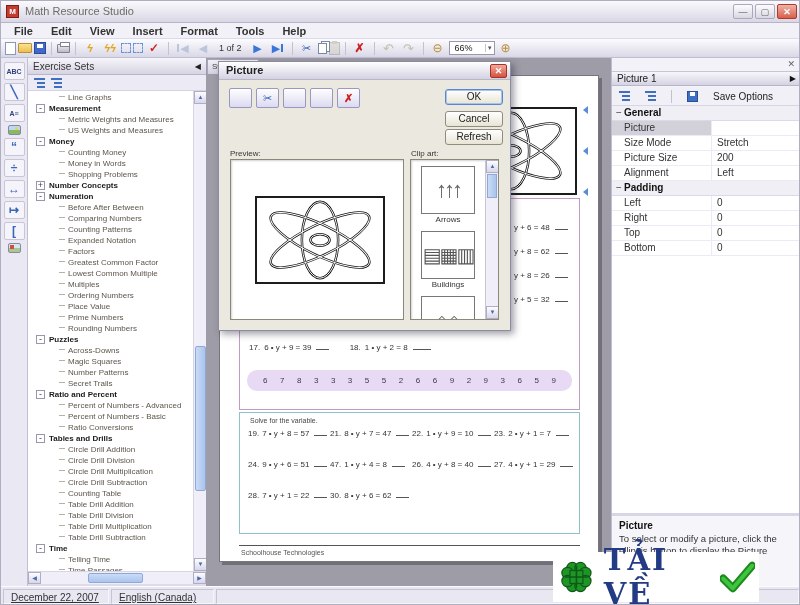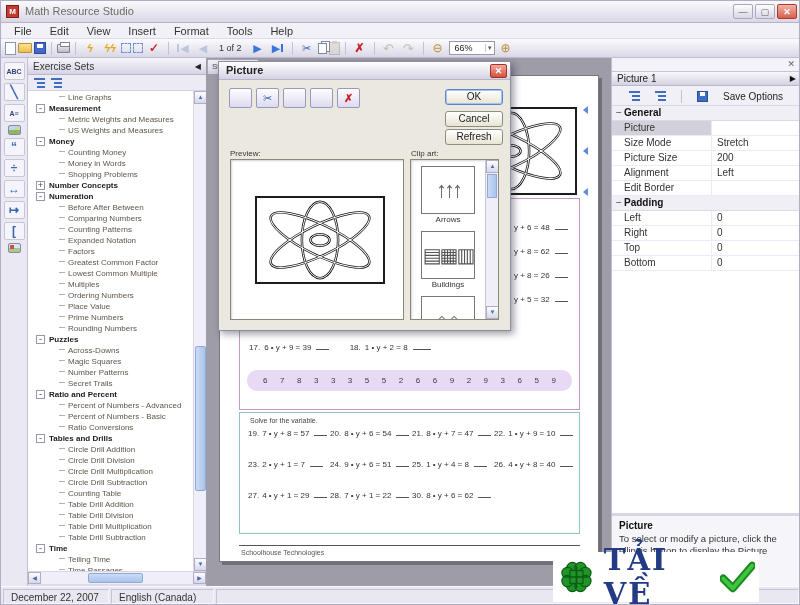--- a/index.html
+++ b/index.html
@@ -13,21 +13,21 @@
   .appicon{position:absolute;left:5px;top:4px;width:13px;height:13px;background:#c23b2e;
     border:1px solid #7e1f16;color:#fff;font-size:8px;font-weight:bold;text-align:center;line-height:11px;}
   .apptitle{position:absolute;left:24px;top:4px;font-size:11px;color:#6e6c66;}
   .wbtns{position:absolute;right:4px;top:3px;display:flex;gap:2px;}
   .wbtn{width:20px;height:15px;border:1px solid #aaa8bc;border-radius:2px;font-size:9px;color:#666;
     background:linear-gradient(#fdfdfe,#d9d7e3);display:flex;align-items:center;justify-content:center;}
   .wbtn.close{background:linear-gradient(#f0b2a8,#d95f4c);border-color:#b03a28;color:#fff;font-weight:bold;}
 
   
   .menubar{position:absolute;left:0;top:22px;width:800px;height:16px;background:#f2f1f8;
-    border-bottom:1px solid #dcdae8;display:flex;align-items:center;padding-left:4px;}
+    border-bottom:1px solid #dcdae8;display:flex;align-items:center;padding-left:4px;font-weight:bold;}
   .menu-item{font-size:11px;color:#333;padding:0 9px;}
   .toolbar{position:absolute;left:0;top:38px;width:800px;height:19px;
     background:linear-gradient(#fcfbfe,#dad8e6);border-bottom:1px solid #bfbdd0;
     display:flex;align-items:center;padding-left:4px;gap:2px;}
   .tbtn{width:18px;height:16px;display:flex;align-items:center;justify-content:center;
     font-size:11px;color:#555;position:relative;flex:none;}
   .tbtn.tsep{width:1px;height:13px;background:#c4c2d2;margin:0 3px;}
   .c-flash{color:#e3a51f;font-weight:bold;font-style:italic;}
   .c-redcheck{color:#d02525;font-weight:bold;font-size:12px;}
   .c-dis{color:#bcc6da;}
@@ -151,21 +151,21 @@
   .cscroll{position:absolute;right:0;top:0;width:13px;height:159px;background:#f0eef8;border-left:1px solid #c8c6d4;}
   .cthumb{position:absolute;left:1px;top:14px;width:10px;height:24px;background:linear-gradient(90deg,#cadcf6,#aac4ec);border:1px solid #90a8d8;}
 
   
   .rpanel{position:absolute;left:610px;top:57px;width:190px;height:528px;background:#f3f2f8;border-left:1px solid #c0bece;}
   .rp-close{position:absolute;right:6px;top:1px;font-size:9px;color:#666;}
   .rp-head{position:absolute;left:0;top:13px;width:100%;height:15px;background:linear-gradient(#f7f6fb,#d5d3e2);
     border-top:1px solid #c8c6d4;border-bottom:1px solid #b8b6c8;font-size:10px;color:#222;padding:1px 0 0 5px;}
   .rp-head .arr{position:absolute;right:5px;top:2px;font-size:8px;color:#111;}
   .rp-tools{position:absolute;left:0;top:29px;width:100%;height:19px;background:#f1f0f7;border-bottom:1px solid #d8d6e4;
-    display:flex;align-items:center;gap:15px;padding-left:17px;font-size:10px;color:#222;}
+    display:flex;align-items:center;gap:15px;padding-left:7px;font-size:10px;color:#222;}
   .rp-sep{width:1px;height:13px;background:#c4c2d2;}
   .ic-save2{width:11px;height:11px;background:#3f6fc0;border:1px solid #28509a;position:relative;}
   .ic-save2::after{content:"";position:absolute;left:2px;top:0;width:5px;height:4px;background:#fff;}
   .rp-grid{position:absolute;left:0;top:48px;width:100%;height:407px;background:#fff;}
   .pgrow{display:flex;height:15px;line-height:14px;border-bottom:1px solid #eceaf4;font-size:10px;color:#333;background:#fff;}
   .pgrow .pg-g{display:none;}
   .pgrow.sec{background:#f0eff6;font-weight:bold;color:#111;border-bottom:1px solid #dcdae8;}
   .pgrow.sec .pg-g{display:block;width:12px;padding-left:4px;font-weight:normal;color:#444;}
   .pgrow .pg-l{width:99px;padding-left:12px;overflow:hidden;}
   .pgrow.sec .pg-l{padding-left:0;}
@@ -174,21 +174,21 @@
   .pgrow.sel .pg-l{background:#d2d1da;}
   .rp-help{position:absolute;left:0;top:455px;width:100%;height:73px;background:#f6f5fa;
     border-top:3px solid #d8d6e4;padding:4px 7px;}
   .rp-help .ht{font-size:10px;font-weight:bold;color:#111;margin-bottom:2px;}
   .rp-help .hx{font-size:9.5px;color:#333;line-height:1.25;}
 
   
   .statusbar{position:absolute;left:0;top:585px;width:800px;height:20px;background:#e9e7f1;border-top:1px solid #fbfafd;
     display:flex;align-items:stretch;padding:2px 2px;gap:2px;}
   .scell{border:1px solid;border-color:#c6c4d4 #f6f5fa #f6f5fa #c6c4d4;font-size:10px;color:#333;
-    padding:1px 0 0 7px;line-height:13px;}
+    padding:1px 0 0 7px;line-height:13px;text-decoration:underline;}
   .sc1{width:106px;}
   .sc2{width:103px;}
   .sc3{flex:1;}
 
   
   .watermark{position:absolute;left:552px;top:551px;width:206px;height:50px;background:#fff;z-index:50;
     display:flex;align-items:center;padding:0 4px;}
   .wm-text{font-family:"DejaVu Serif",serif;font-weight:bold;font-size:29px;color:#233a85;letter-spacing:2px;margin:0 6px 0 8px;}
 </style>
 </head>
@@ -523,26 +523,25 @@
           <span class="anum">6</span>
           <span class="anum">5</span>
           <span class="anum">9</span>
         </div>
 
       <div class="tbox">
         <div class="solve">Solve for the variable.</div>
         <div class="pgrid">
 
         <span class="pcell"><span class="pn">19.</span><span>7 • y + 8 = 57</span><span class="blank"></span></span>
-            <span class="pcell"><span class="pn">20.</span><span>8 • y + 6 = 54</span><span class="blank"></span></span>
             <span class="pcell"><span class="pn">21.</span><span>8 • y + 7 = 47</span><span class="blank"></span></span>
             <span class="pcell"><span class="pn">22.</span><span>1 • y + 9 = 10</span><span class="blank"></span></span>
             <span class="pcell"><span class="pn">23.</span><span>2 • y + 1 = 7</span><span class="blank"></span></span>
             <span class="pcell"><span class="pn">24.</span><span>9 • y + 6 = 51</span><span class="blank"></span></span>
-            <span class="pcell"><span class="pn">25.</span><span>1 • y + 4 = 8</span><span class="blank"></span></span>
+            <span class="pcell"><span class="pn">47.</span><span>1 • y + 4 = 8</span><span class="blank"></span></span>
             <span class="pcell"><span class="pn">26.</span><span>4 • y + 8 = 40</span><span class="blank"></span></span>
             <span class="pcell"><span class="pn">27.</span><span>4 • y + 1 = 29</span><span class="blank"></span></span>
             <span class="pcell"><span class="pn">28.</span><span>7 • y + 1 = 22</span><span class="blank"></span></span>
             <span class="pcell"><span class="pn">30.</span><span>8 • y + 6 = 62</span><span class="blank"></span></span>
           </div>
       </div>
 
       <div class="pfline"></div>
       <div class="pfoot">Schoolhouse Technologies</div>
     </div>
@@ -650,25 +649,20 @@
         </div>
         <div class="pgrow rowv">
 
           <span class="pg-l">Picture Size</span>
           <span class="pg-v">200</span>
         </div>
         <div class="pgrow rowv">
 
           <span class="pg-l">Alignment</span>
           <span class="pg-v">Left</span>
-        </div>
-        <div class="pgrow rowv">
-
-          <span class="pg-l">Edit Border</span>
-          <span class="pg-v"></span>
         </div>
         <div class="pgrow sec">
           <span class="pg-g">−</span>
           <span class="pg-l">Padding</span>
           <span class="pg-v"></span>
         </div>
         <div class="pgrow rowv">
 
           <span class="pg-l">Left</span>
           <span class="pg-v">0</span>

